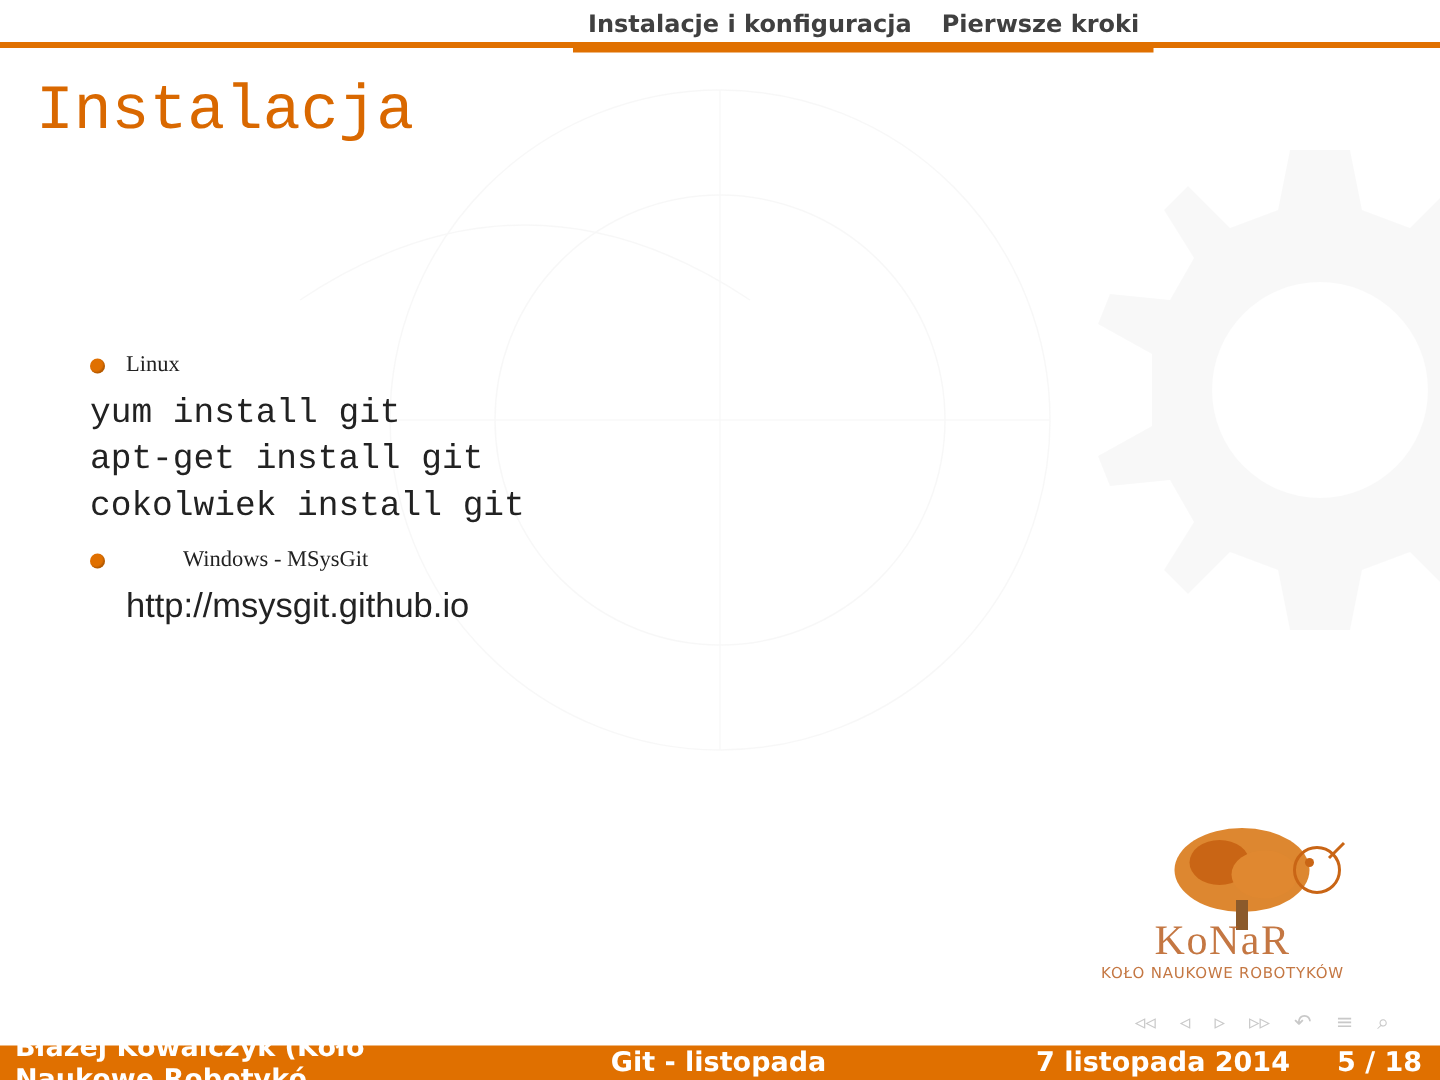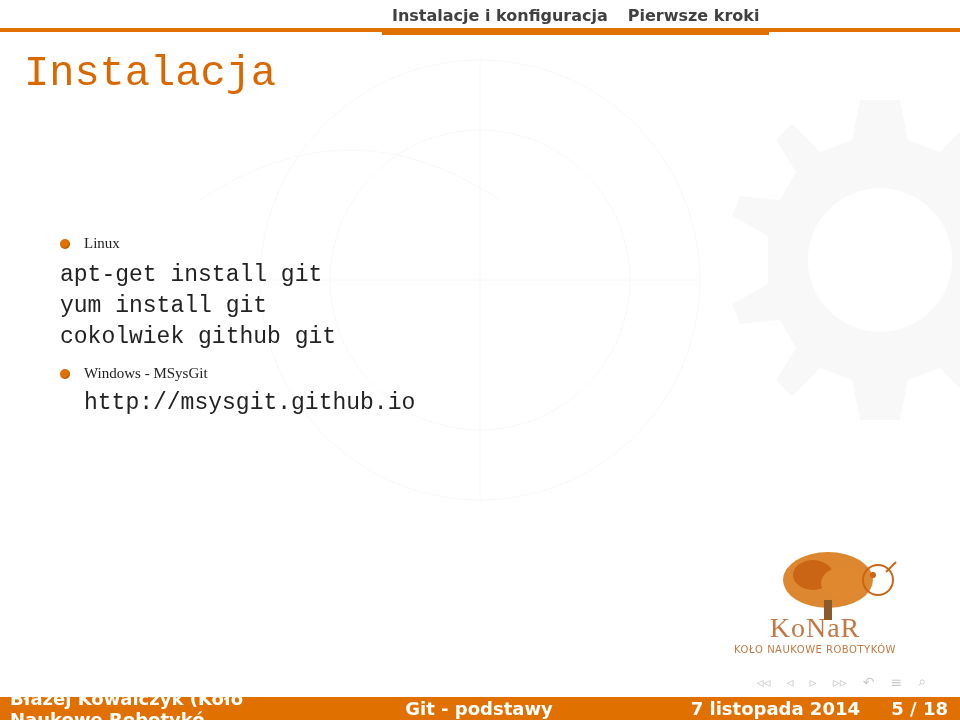--- a/index.html
+++ b/index.html
@@ -83,21 +83,21 @@
       font-family: "CMU Serif", Georgia, serif;
     }
     .code-block {
       font-family: "Courier New", monospace;
       font-size: 23px;
       color: #222;
       margin: 6px 0 12px 0;
       line-height: 1.35;
     }
     .sub-text {
-      font-family: Liberation Mono, monospace;
+      font-family: Liberation Sans, sans-serif;
       font-size: 23px;
       color: #222;
       margin-left: 24px;
       margin-top: 4px;
     }
     .logo-area {
       position: absolute;
       right: 30px;
       bottom: 50px;
       width: 230px;
@@ -177,25 +177,25 @@
 <div class="header-line"></div>
 
 <h1 class="page-title">Instalacja</h1>
 
 <div class="content">
   <div class="bullet-row">
     <span class="bullet-icon"></span>
     <span class="bullet-text">Linux</span>
   </div>
   <div class="code-block">
+    <div>yum install git</div>
     <div>apt-get install git</div>
-    <div>yum install git</div>
-    <div>cokolwiek github git</div>
-  </div>
-  <div class="bullet-row" style="margin-top:8px;">
+    <div>cokolwiek install git</div>
+  </div>
+  <div class="bullet-row" style="margin-top:8px;gap:38px;">
     <span class="bullet-icon"></span>
     <span class="bullet-text">Windows - MSysGit</span>
   </div>
   <div class="sub-text">http://msysgit.github.io</div>
 </div>
 
 <svg class="logo-tree" viewBox="0 0 130 90">
   <ellipse cx="50" cy="35" rx="45" ry="28" fill="#d97a1a" opacity="0.9"></ellipse>
   <ellipse cx="35" cy="30" rx="20" ry="15" fill="#c96515"></ellipse>
   <ellipse cx="65" cy="38" rx="22" ry="16" fill="#e08830"></ellipse>
@@ -215,19 +215,19 @@
   <span class="nav-icon">◃</span>
   <span class="nav-icon">▹</span>
   <span class="nav-icon">▹▹</span>
   <span class="nav-icon">↶</span>
   <span class="nav-icon">≡</span>
   <span class="nav-icon">⌕</span>
 </div>
 
 <div class="footer">
   <div class="footer-left">Błażej Kowalczyk (Koło Naukowe Robotykó</div>
-  <div class="footer-center">Git - podstawy</div>
+  <div class="footer-center">Git - listopada</div>
   <div class="footer-right">
     <span>7 listopada 2014</span>
     &nbsp;&nbsp;&nbsp;
     <span>5</span><span> / </span><span>18</span>
   </div>
 </div>
 
 </body></html>

